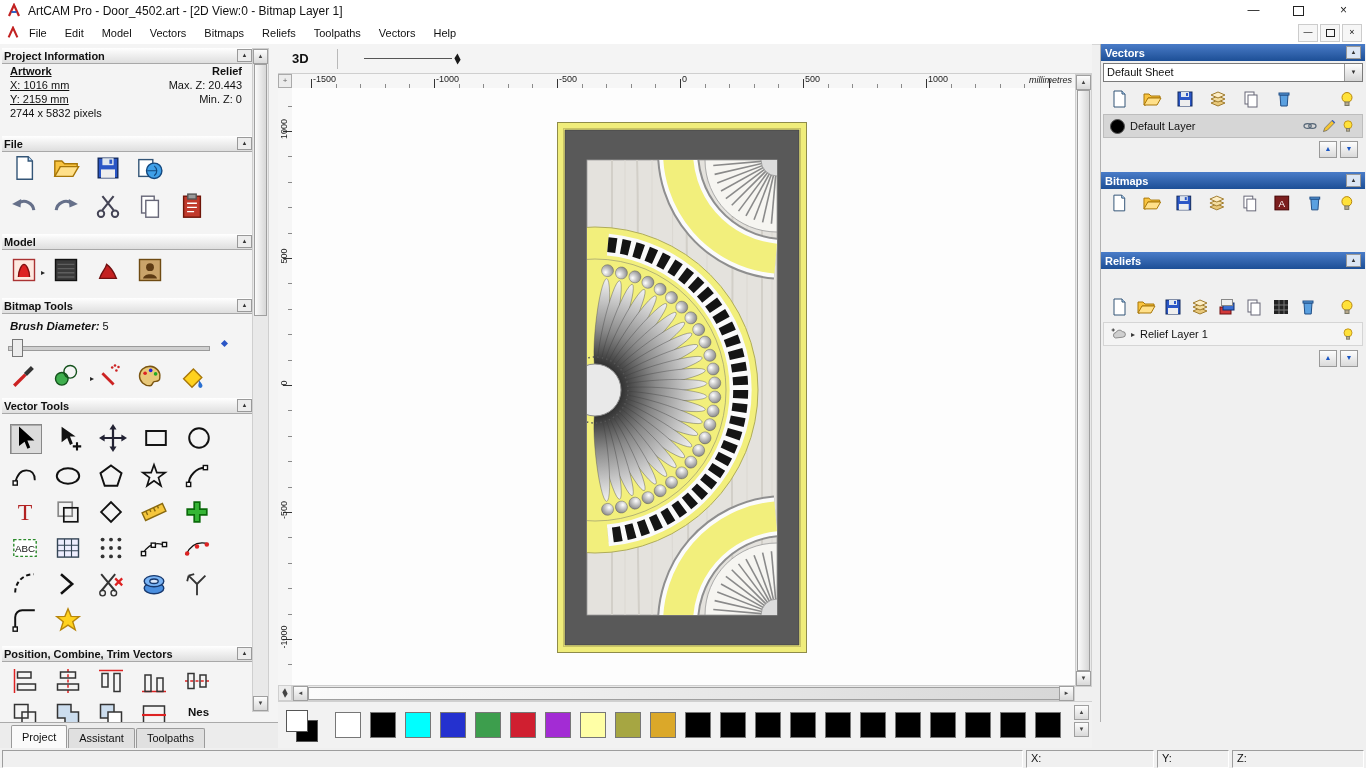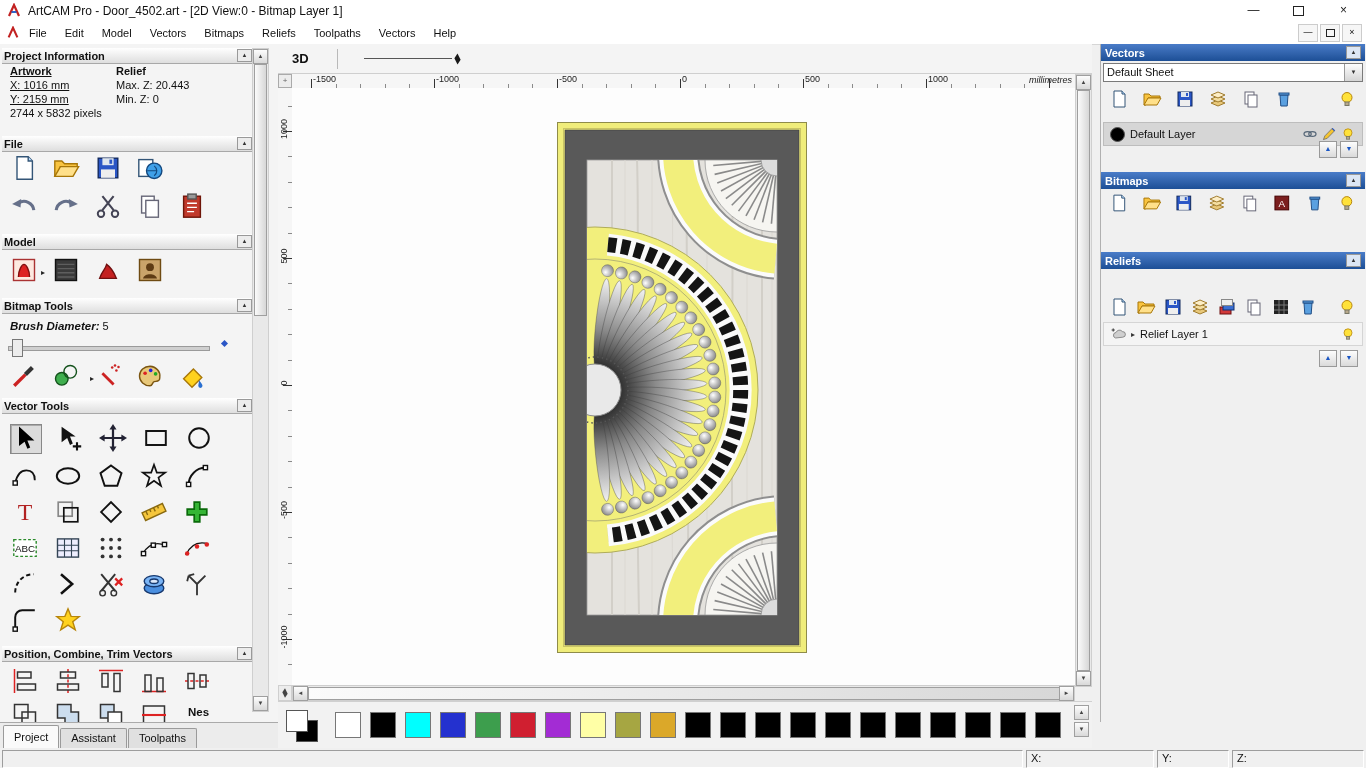--- a/index.html
+++ b/index.html
@@ -24,21 +24,21 @@
   .left-panel{position:absolute;left:0;top:44px;width:278px;height:678px;background:#f4f4f4;
               border-right:1px solid #c4c4c4;overflow:hidden;}
   .lsec-head{position:absolute;left:2px;width:248px;height:15px;display:flex;align-items:center;
              background:linear-gradient(#ffffff,#dedede);border-bottom:1px solid #a8a8a8;
              font-weight:bold;padding:0 2px;}
   .collapse-btn{margin-left:auto;width:13px;height:11px;background:#ececec;border:1px solid #999;
                 font-size:6px;line-height:10px;text-align:center;color:#333;}
   .info-block{position:absolute;left:10px;top:20px;width:232px;line-height:14px;}
   .info-cols{display:flex;}
   .info-cols .col1{width:106px;text-decoration:underline;}
-  .info-cols .col2{flex:1;}
+  .info-cols .col2{flex:1;text-align:right;}
   .icon-row{position:absolute;left:10px;display:flex;gap:14px;}
   .icon-row .icon{width:28px;height:28px;display:inline-block;}
   .icon-row .icon svg,.vt-grid .icon svg,.rp-row .icon svg,.layer-row .icon svg{width:100%;height:100%;}
   .brush-row{position:absolute;left:10px;top:276px;}
   .brush-row i b{font-size:11.5px;}
   .slider-track{position:absolute;left:8px;top:302px;width:200px;height:3px;background:#cfcfcf;
                 border:1px solid #9a9a9a;}
   .slider-handle{position:absolute;left:12px;top:295px;width:9px;height:16px;background:#ececec;
                  border:1px solid #777;}
   .slider-dot{position:absolute;left:222px;top:297px;width:5px;height:5px;background:#2a56c6;
@@ -49,21 +49,21 @@
   .pos-row{position:absolute;left:10px;display:flex;gap:13px;}
   .pos-row .icon{width:30px;height:28px;}
   .nes-label{position:absolute;left:188px;top:662px;font-weight:bold;font-size:11.5px;}
   .flyout{position:absolute;font-size:8px;color:#222;}
   .vscrollbar{position:absolute;width:15px;background:#e9e9e9;border:1px solid #cfcfcf;}
   .sb-btn{position:absolute;left:0;width:13px;height:13px;background:linear-gradient(#fdfdfd,#d9d9d9);
           border:1px solid #9f9f9f;font-size:6px;text-align:center;line-height:12px;color:#444;}
   .sb-thumb{position:absolute;left:1px;width:11px;background:linear-gradient(90deg,#fbfbfb,#d7d7d7);
             border:1px solid #9f9f9f;}
   .left-tabs,.right-tabs{position:absolute;top:722px;height:26px;background:#ececec;border-top:1px solid #aaa;
-            display:flex;align-items:flex-end;padding-left:3px;box-sizing:border-box;}
+            display:flex;align-items:flex-end;padding-left:11px;box-sizing:border-box;}
   .tab{border:1px solid #9a9a9a;border-bottom:none;background:#e0e0e0;padding:0 10px;line-height:19px;
        border-radius:2px 2px 0 0;margin-right:1px;}
   .tab.active{background:#fafafa;line-height:22px;}
   
   .toolbar2d{position:absolute;left:278px;top:44px;width:814px;height:30px;background:#f4f4f4;
              border-bottom:1px solid #cfcfcf;display:flex;align-items:center;padding-left:8px;
              box-sizing:border-box;gap:3px;}
   .btn-3d{font-weight:bold;font-size:13px;padding:0 6px;}
   .vsep{width:1px;height:20px;background:#b9b9b9;margin:0 6px;}
   .pen-line{display:flex;align-items:center;margin-left:10px;}
@@ -890,21 +890,21 @@
           </svg></span>
         <span class="icon"><svg viewBox="0 0 20 20">
             <path d="M6 6h8l-.8 11H6.8z" fill="#5aa0e0" stroke="#224f86"></path>
             <rect x="5" y="4" width="10" height="2" fill="#5aa0e0" stroke="#224f86"></rect>
           </svg></span>
         <span class="icon"><svg viewBox="0 0 20 20">
             <circle cx="10" cy="8.5" r="5" fill="#ffe23a" stroke="#b8860b"></circle>
             <rect x="8" y="13" width="4" height="3.5" fill="#b8a88a" stroke="#776"></rect>
           </svg></span>
       </div>
-    <div class="layer-row" style="top:78px">
+    <div class="layer-row" style="top:70px">
       <span class="layer-swatch" id="vec-layer-swatch" style="background: rgb(0, 0, 0);"></span>
       <span class="name">Default Layer</span>
       <span class="layer-right">
           <span class="icon"><svg viewBox="0 0 20 20">
               <ellipse cx="7" cy="10" rx="4.5" ry="3" fill="none" stroke="#567" stroke-width="1.6"></ellipse>
               <ellipse cx="13" cy="10" rx="4.5" ry="3" fill="none" stroke="#567" stroke-width="1.6"></ellipse>
             </svg></span>
           <span class="icon"><svg viewBox="0 0 20 20">
               <path d="M3 17l1.8-4.6L14 3l3 3-9.2 9.4z" fill="#f4c430" stroke="#555" stroke-width="0.8"></path>
               <path d="M14 3l3 3" stroke="#2a56c6" stroke-width="1.6"></path>

